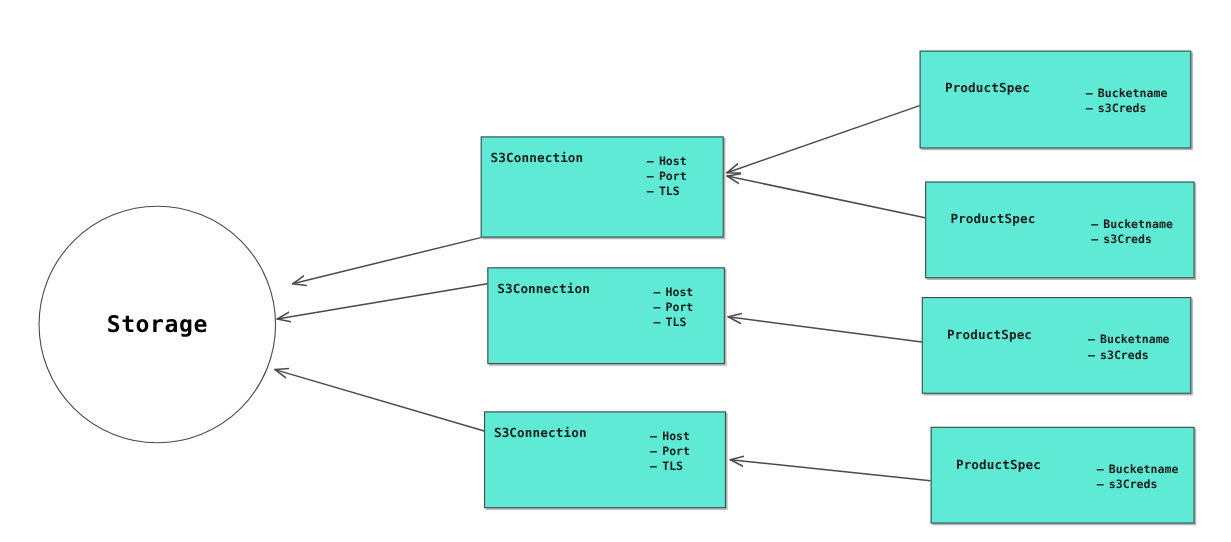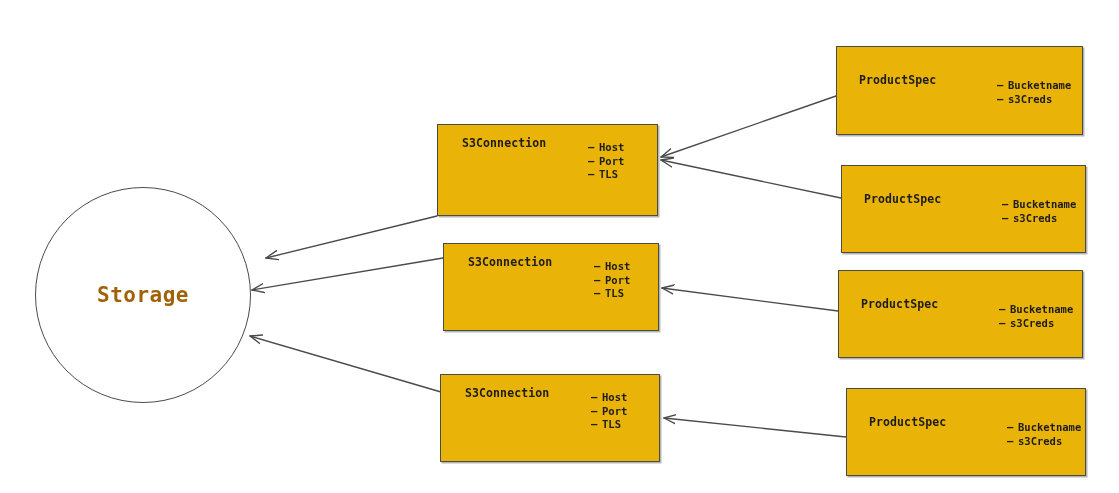--- a/index.html
+++ b/index.html
@@ -24,21 +24,21 @@
     position: absolute;
     left: 0;
     top: 0;
     width: 1119px;
     height: 493px;
     pointer-events: none;
   }
   .node-box {
     position: absolute;
     box-sizing: border-box;
-    background: #eab308;
+    background: #5eead4;
     border: 1.6px solid #4a4a4a;
     box-shadow: 1.5px 1.5px 0 0 rgba(120,120,120,0.55);
   }
   .node-title {
     position: absolute;
     font-family: "DejaVu Sans Mono", "Liberation Mono", monospace;
     font-size: 11.5px;
     font-weight: 700;
     color: #1d1d1d;
     white-space: nowrap;
@@ -54,41 +54,41 @@
     white-space: nowrap;
   }
   .attr-row {
     white-space: nowrap;
   }
   .attr-dash {
     display: inline-block;
     width: 11px;
   }
   
-  .s3c .node-title { left: 24px; top: 11px; }
+  .s3c .node-title { left: 8px; top: 11px; }
   .s3c .node-attrs { left: 150px; top: 16px; }
   
   .pspec .node-title { left: 22px; top: 26px; }
-  .pspec .node-attrs { left: 160px; top: 32px; }
+  .pspec .node-attrs { left: 150px; top: 32px; }
 
   #storage-circle {
     position: absolute;
     box-sizing: border-box;
     border-radius: 50%;
     border: 1.6px solid #4a4a4a;
     background: #ffffff;
     display: flex;
     align-items: center;
     justify-content: center;
   }
   #storage-label {
     font-family: "DejaVu Sans Mono", "Liberation Mono", monospace;
     font-size: 21px;
     font-weight: 700;
-    color: #a16207;
+    color: #000000;
     letter-spacing: 0.5px;
     user-select: none;
   }
 </style>
 </head>
 <body>
 
 <div id="canvas">
 
   <svg id="edges" viewBox="0 0 1119 493" width="1119" height="493" xmlns="http://www.w3.org/2000/svg">

